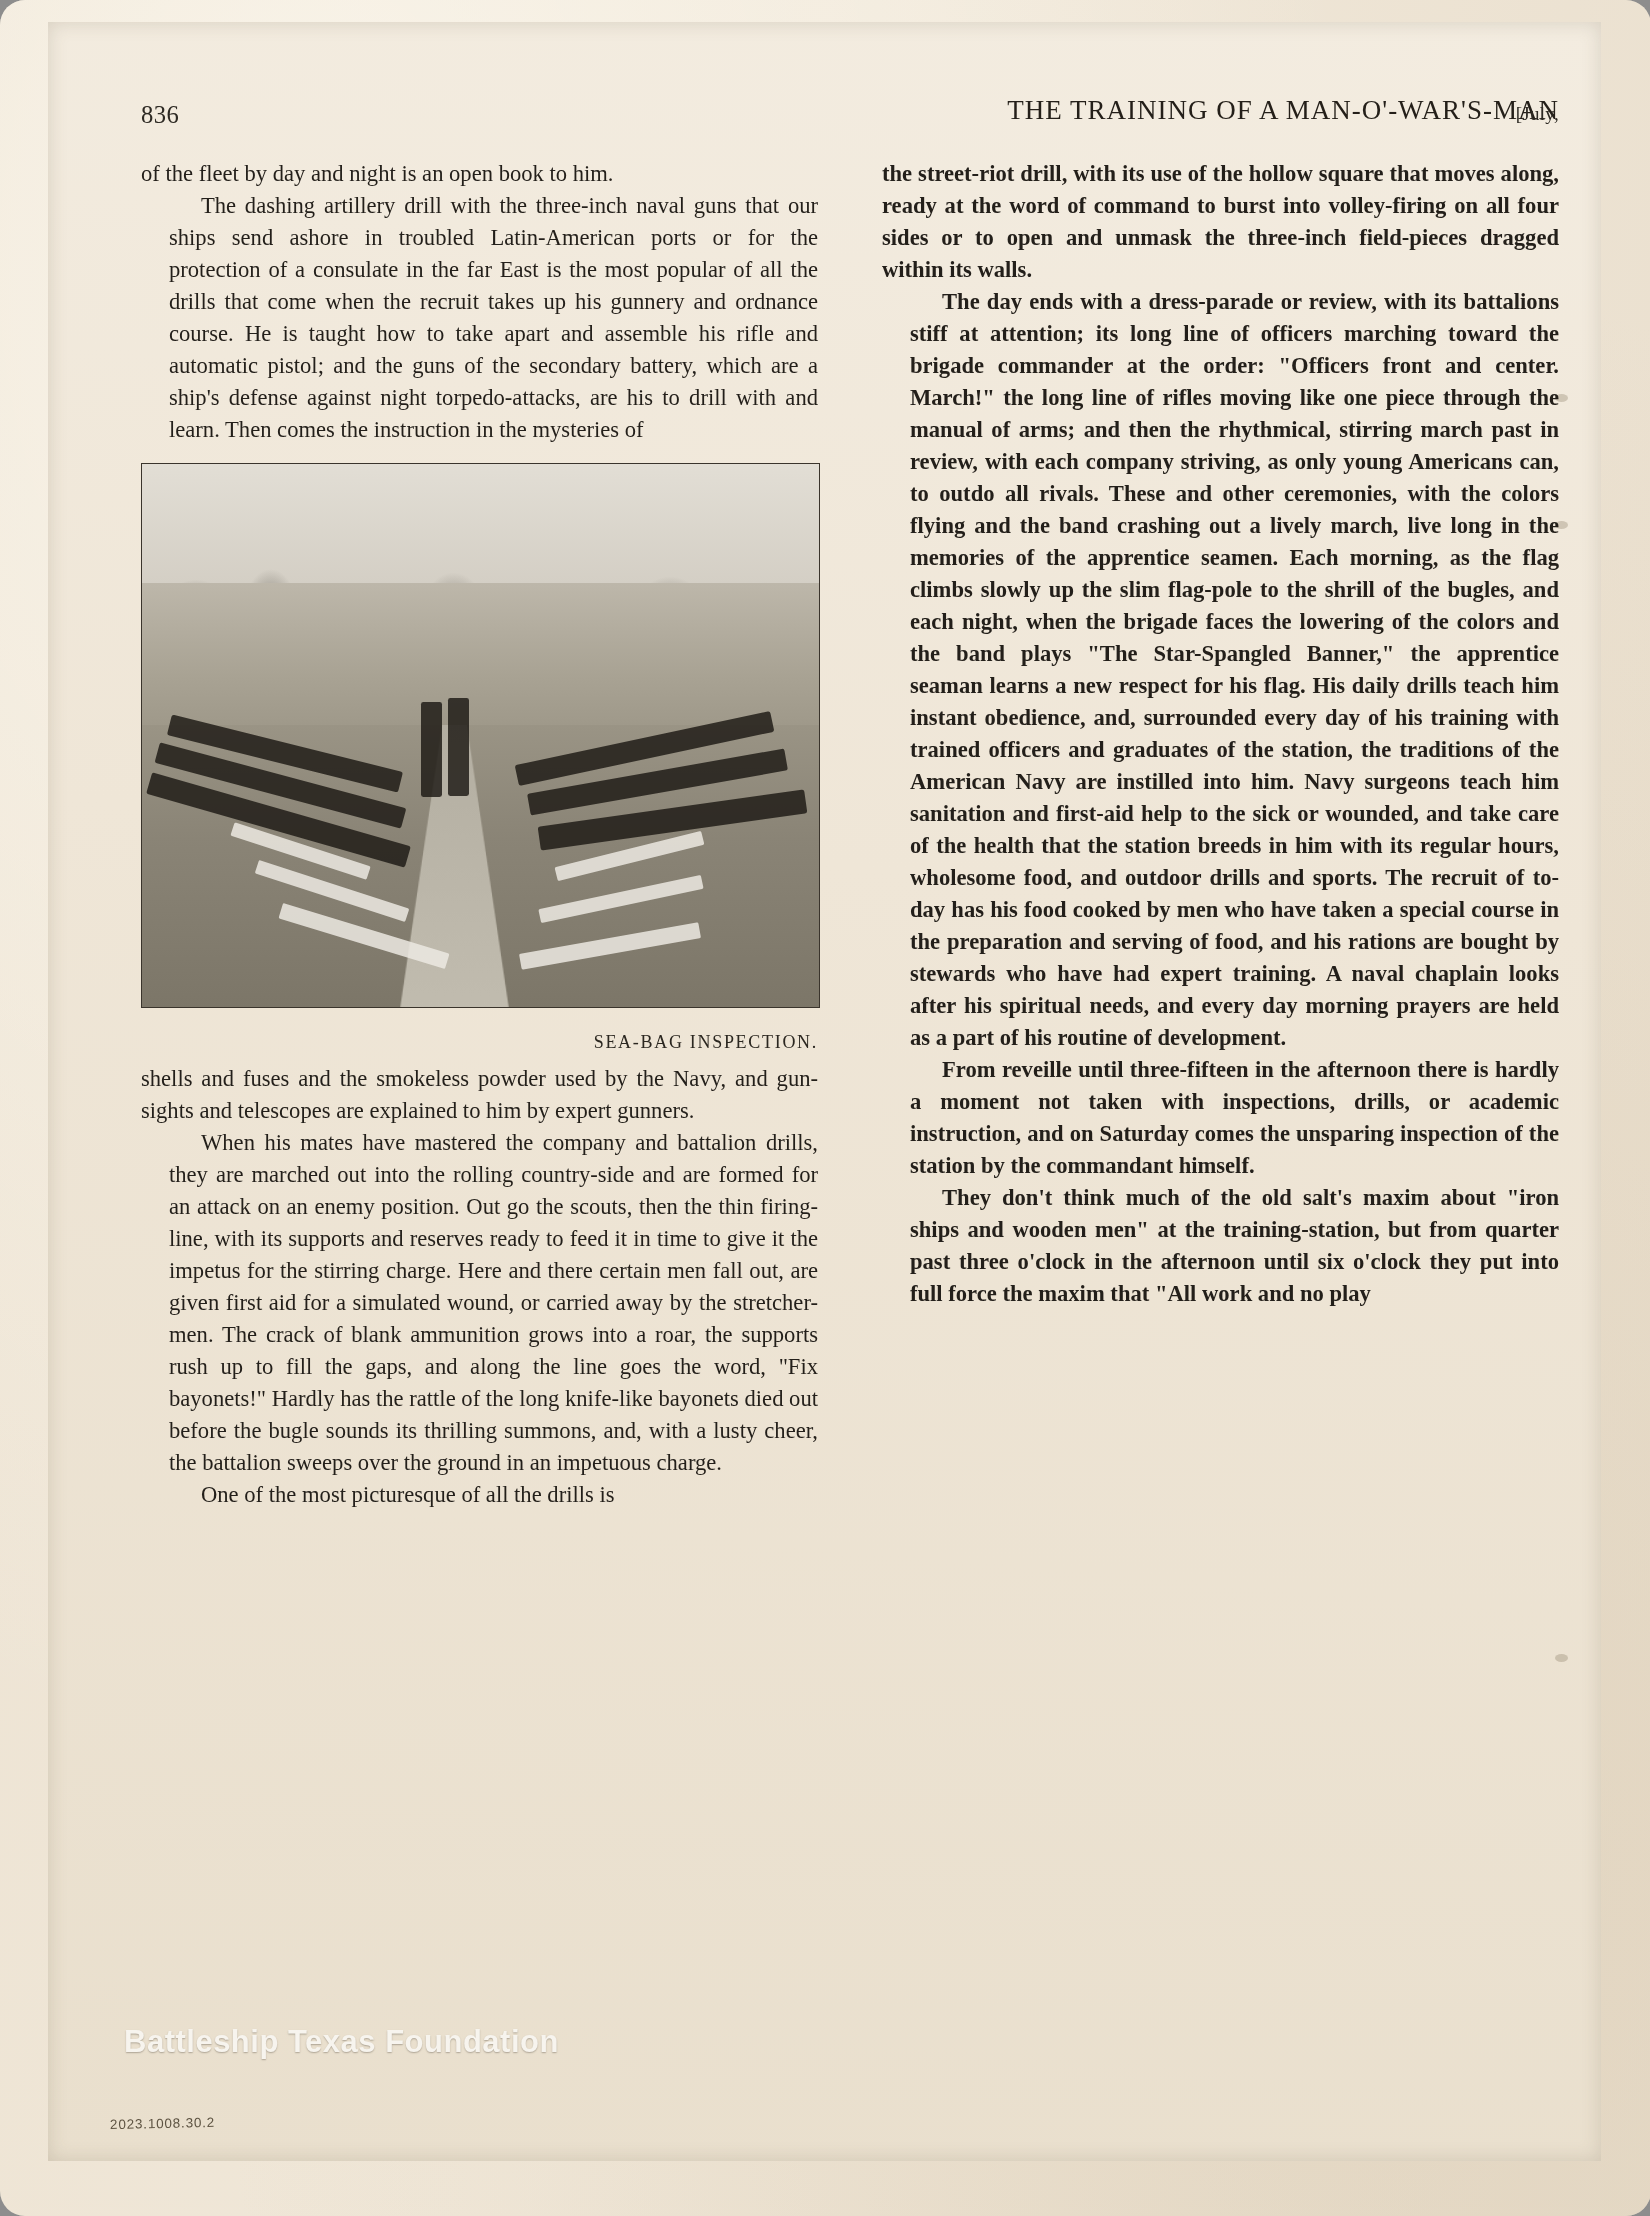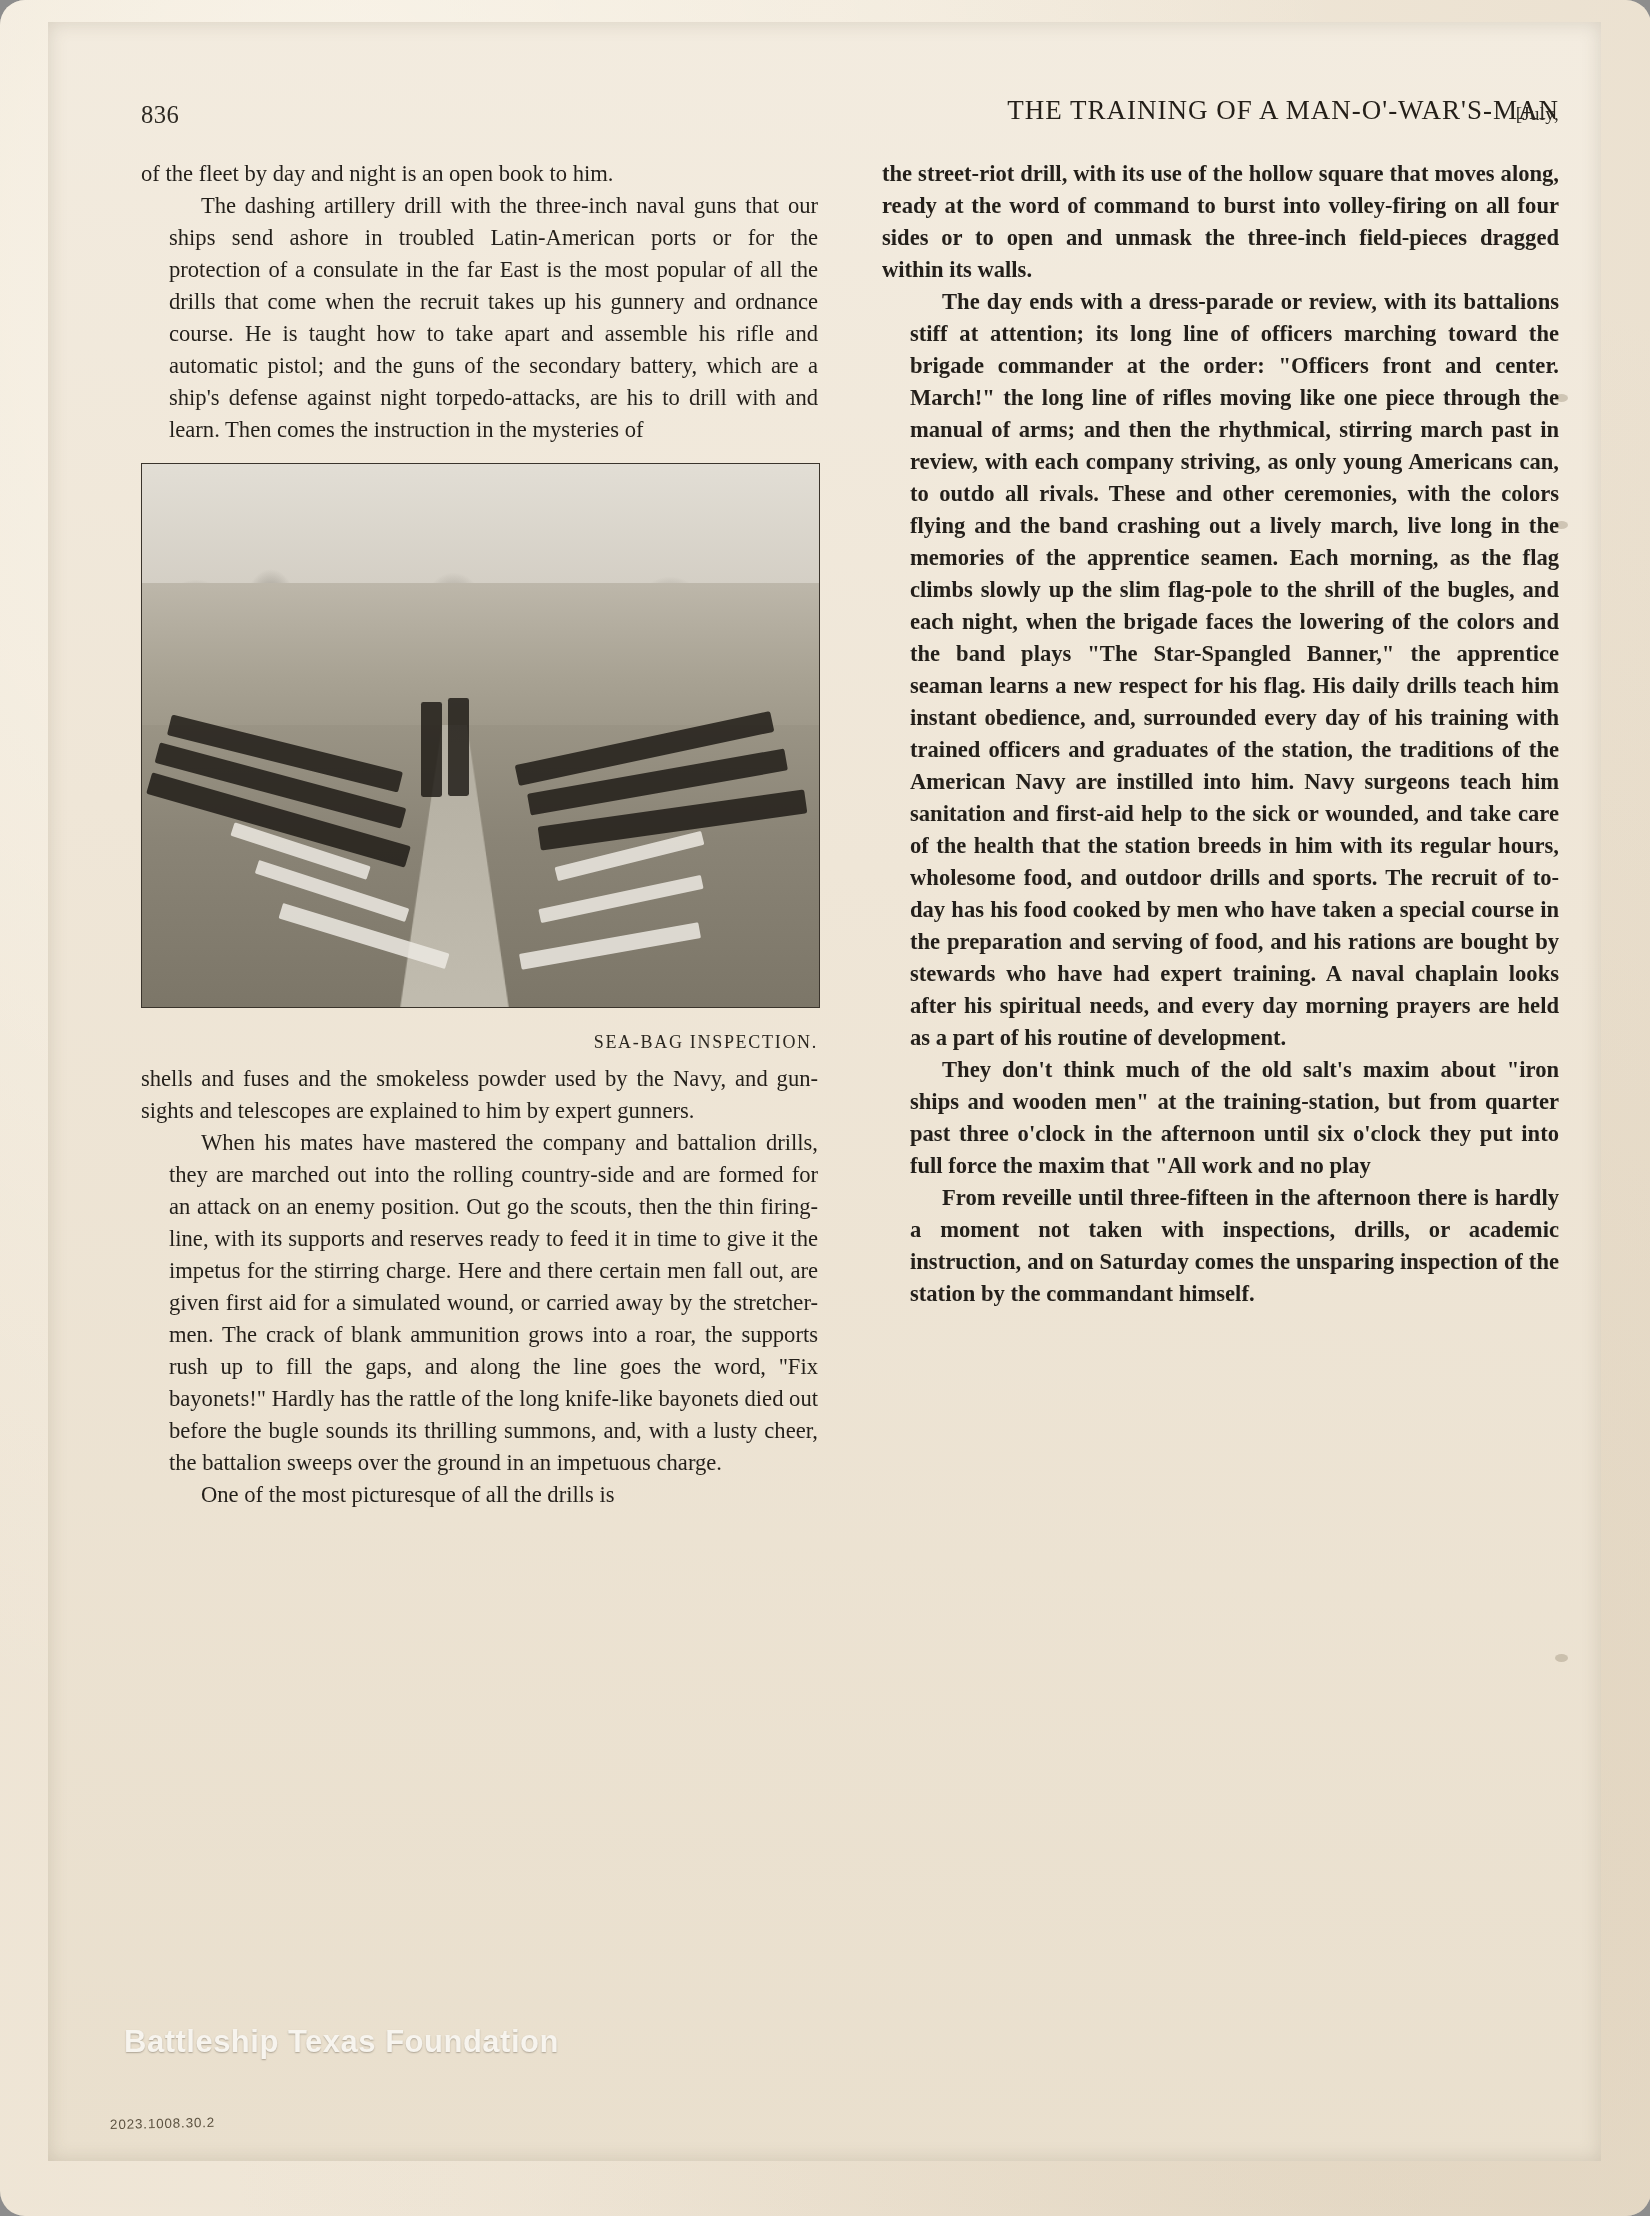--- a/index.html
+++ b/index.html
@@ -261,22 +261,22 @@
           </figure>
 
           <p>shells and fuses and the smokeless powder used by the Navy, and gun-sights and telescopes are explained to him by expert gunners.</p>
           <p class="indent">When his mates have mastered the company and battalion drills, they are marched out into the rolling country-side and are formed for an attack on an enemy position.  Out go the scouts, then the thin firing-line, with its supports and reserves ready to feed it in time to give it the impetus for the stirring charge.  Here and there certain men fall out, are given first aid for a simulated wound, or carried away by the stretcher-men.  The crack of blank ammunition grows into a roar, the supports rush up to fill the gaps, and along the line goes the word, "Fix bayonets!"  Hardly has the rattle of the long knife-like bayonets died out before the bugle sounds its thrilling summons, and, with a lusty cheer, the battalion sweeps over the ground in an impetuous charge.</p>
           <p class="indent">One of the most picturesque of all the drills is</p>
         </div>
 
         <div class="col col-right">
           <p>the street-riot drill, with its use of the hollow square that moves along, ready at the word of command to burst into volley-firing on all four sides or to open and unmask the three-inch field-pieces dragged within its walls.</p>
           <p class="indent">The day ends with a dress-parade or review, with its battalions stiff at attention; its long line of officers marching toward the brigade commander at the order: "Officers front and center. March!" the long line of rifles moving like one piece through the manual of arms; and then the rhythmical, stirring march past in review, with each company striving, as only young Americans can, to outdo all rivals.  These and other ceremonies, with the colors flying and the band crashing out a lively march, live long in the memories of the apprentice seamen.  Each morning, as the flag climbs slowly up the slim flag-pole to the shrill of the bugles, and each night, when the brigade faces the lowering of the colors and the band plays "The Star-Spangled Banner," the apprentice seaman learns a new respect for his flag.  His daily drills teach him instant obedience, and, surrounded every day of his training with trained officers and graduates of the station, the traditions of the American Navy are instilled into him.  Navy surgeons teach him sanitation and first-aid help to the sick or wounded, and take care of the health that the station breeds in him with its regular hours, wholesome food, and outdoor drills and sports.  The recruit of to-day has his food cooked by men who have taken a special course in the preparation and serving of food, and his rations are bought by stewards who have had expert training.  A naval chaplain looks after his spiritual needs, and every day morning prayers are held as a part of his routine of development.</p>
+          <p class="indent">From reveille until three-fifteen in the afternoon there is hardly a moment not taken with inspections, drills, or academic instruction, and on Saturday comes the unsparing inspection of the station by the commandant himself.</p>
           <p class="indent">They don't think much of the old salt's maxim about "iron ships and wooden men" at the training-station, but from quarter past three o'clock in the afternoon until six o'clock they put into full force the maxim that "All work and no play</p>
-          <p class="indent">From reveille until three-fifteen in the afternoon there is hardly a moment not taken with inspections, drills, or academic instruction, and on Saturday comes the unsparing inspection of the station by the commandant himself.</p>
         </div>
 
         <div class="clear"></div>
       </div>
     </div>
 
     <div class="watermark">Battleship Texas Foundation</div>
     <div class="archive-code">2023.1008.30.2</div>
   </div>
 </div>

